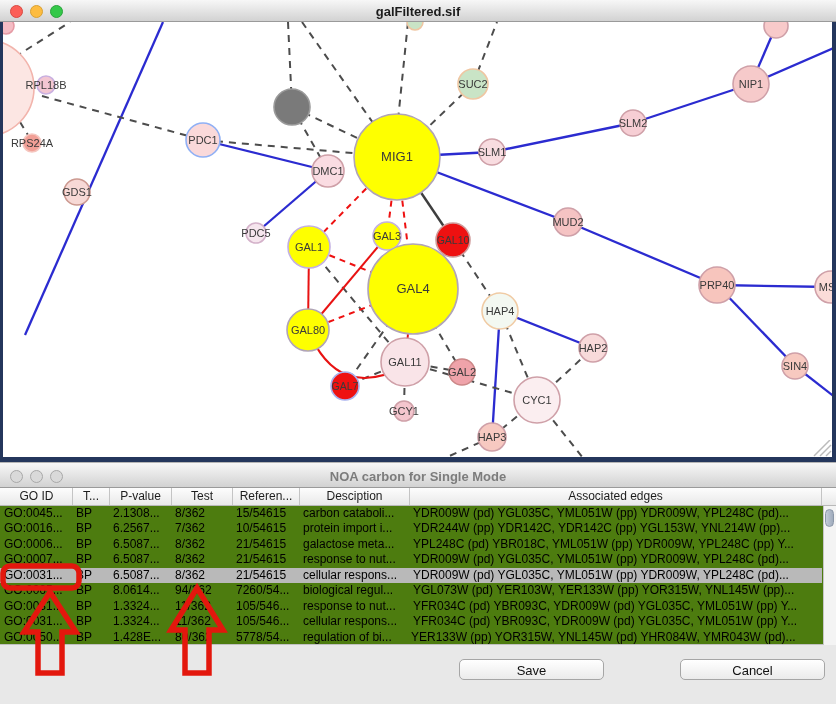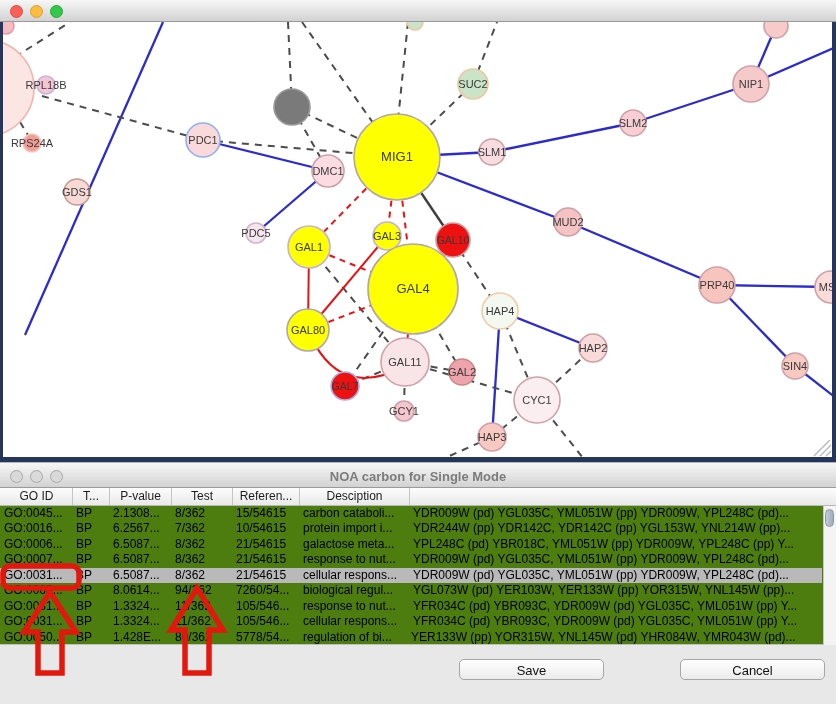--- a/index.html
+++ b/index.html
@@ -51,20 +51,21 @@
        font-family:"Liberation Sans",sans-serif;}
   #annot-svg{position:absolute;left:0;top:0;pointer-events:none;}
 </style>
 </head>
 <body>
 
 <div class="window-titlebar" id="net-titlebar">
   <div class="tl tl-red" style="left:10px;top:5px;"></div>
   <div class="tl tl-yellow" style="left:30px;top:5px;"></div>
   <div class="tl tl-green" style="left:50px;top:5px;"></div>
+  <div class="titlebar-text" id="net-title">galFiltered.sif</div>
 </div>
 
 <div id="net-canvas-wrap">
   <svg id="net-svg" width="829" height="435" viewBox="3 22 829 435">
       <line x1="163" y1="22" x2="25" y2="335" class="e-blue"></line>
       <line x1="203" y1="140" x2="328" y2="171" class="e-blue"></line>
       <line x1="328" y1="171" x2="256" y2="233" class="e-blue"></line>
       <line x1="397" y1="157" x2="492" y2="152" class="e-blue"></line>
       <line x1="492" y1="152" x2="633" y2="123" class="e-blue"></line>
       <line x1="633" y1="123" x2="751" y2="84" class="e-blue"></line>
@@ -191,20 +192,21 @@
   <div class="titlebar-text" id="noa-title">NOA carbon for Single Mode</div>
 </div>
 
 <div id="noa-header">
     <div class="hcell" style="left: 1px; width: 72px;">GO ID</div>
     <div class="hcell" style="left: 73px; width: 37px;">T...</div>
     <div class="hcell" style="left: 110px; width: 62px;">P-value</div>
     <div class="hcell" style="left: 172px; width: 61px;">Test</div>
     <div class="hcell" style="left: 233px; width: 67px;">Referen...</div>
     <div class="hcell" style="left: 300px; width: 110px;">Desciption</div>
+    <div class="hcell" style="left: 410px; width: 412px;">Associated edges</div>
   </div>
 <div id="noa-table">
     <div class="trow" style="top: 0px;">
       <div class="tcell" style="left: 1px; width: 76px;">GO:0045...</div>
       <div class="tcell" style="left: 73px; width: 41px;">BP</div>
       <div class="tcell" style="left: 110px; width: 66px;">2.1308...</div>
       <div class="tcell" style="left: 172px; width: 65px;">8/362</div>
       <div class="tcell" style="left: 233px; width: 71px;">15/54615</div>
       <div class="tcell" style="left: 300px; width: 114px;">carbon cataboli...</div>
       <div class="tcell" style="left: 410px; width: 416px;">YDR009W (pd) YGL035C, YML051W (pp) YDR009W, YPL248C (pd)...</div>

